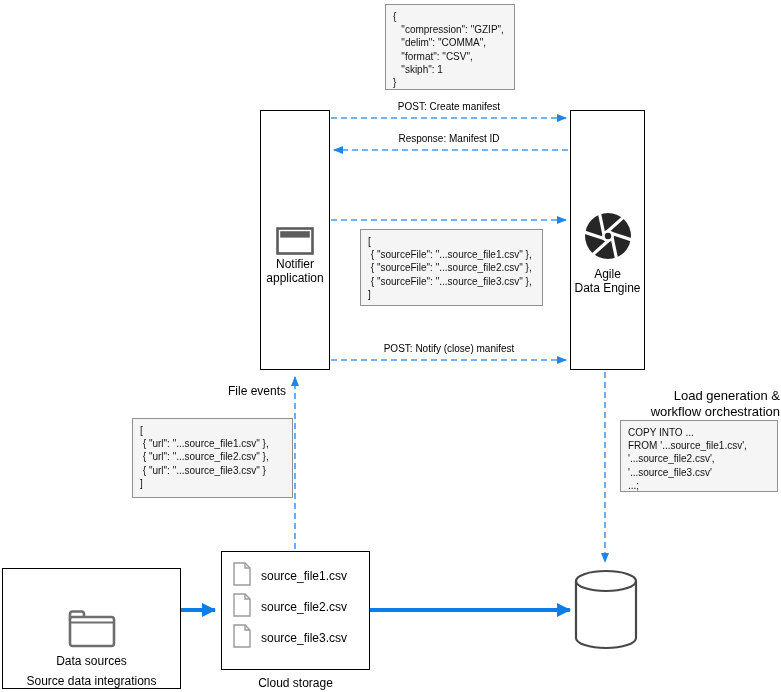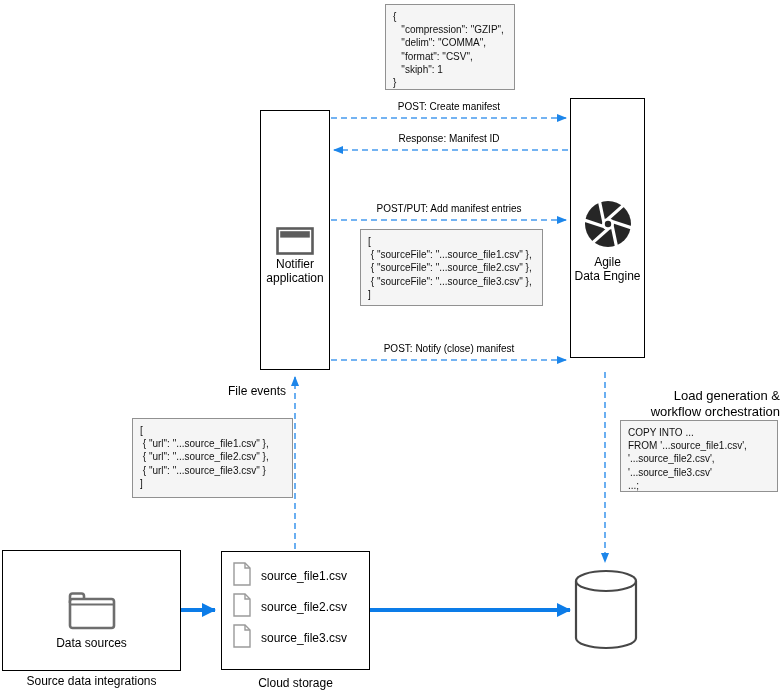--- a/index.html
+++ b/index.html
@@ -66,21 +66,21 @@
     <span class="icon-wrap" style="left:50%;top:116px;transform:translateX(-50%);">
       <svg width="38" height="28" viewBox="0 0 38 28">
         <rect x="1.5" y="1.5" width="35" height="25" fill="#fff" stroke="#5c5c5c" stroke-width="2.6"></rect>
         <rect x="4.2" y="4.2" width="29.6" height="6.4" fill="#5c5c5c"></rect>
       </svg>
     </span>
     <div class="node-label" style="top:146px;">Notifier
 application</div>
   </div>
 
-  <div class="lifeline" style="left:570px;top:98px;width:75px;height:260px;">
+  <div class="lifeline" style="left:570px;top:110px;width:75px;height:260px;">
     <span class="icon-wrap" style="left:50%;top:101px;transform:translateX(-50%);">
       <svg width="48" height="48" viewBox="0 0 48 48">
         <circle cx="24" cy="24" r="23" fill="#262626"></circle>
         <g stroke="#ffffff" stroke-width="3.2" stroke-linecap="round">
           <line x1="24" y1="19" x2="40.7" y2="4.1"></line>
           <line x1="28.3" y1="21.5" x2="49.6" y2="28.5"></line>
           <line x1="28.3" y1="26.5" x2="32.9" y2="48.4"></line>
           <line x1="24" y1="29" x2="7.3" y2="43.9"></line>
           <line x1="19.7" y1="26.5" x2="-1.6" y2="19.5"></line>
           <line x1="19.7" y1="21.5" x2="15.1" y2="-0.4"></line>
@@ -88,21 +88,20 @@
         <circle cx="24" cy="24" r="6" fill="#ffffff"></circle>
         <circle cx="24" cy="24" r="3.2" fill="#262626"></circle>
       </svg>
     </span>
     <div class="node-label" style="top:156px;">Agile
 Data Engine</div>
   </div>
 
   <div class="msg-label" style="top:100px;">POST: Create manifest</div>
   <div class="msg-label" style="top:132px;">Response: Manifest ID</div>
-  <div class="msg-label" style="top:202px;">POST/PUT: Add manifest entries</div>
   <div class="msg-label" style="top:342px;">POST: Notify (close) manifest</div>
 
   <pre class="code" style="left:360px;top:229px;width:183px;height:77px;">[
  { "sourceFile": "...source_file1.csv" },
  { "sourceFile": "...source_file2.csv" },
  { "sourceFile": "...source_file3.csv" },
 ]</pre>
 
   <div class="free-title" style="left:124px;top:384px;width:162px;">File events</div>
   <pre class="code" style="left:132px;top:418px;width:161px;height:80px;">[
@@ -112,21 +111,21 @@
 ]</pre>
 
   <div class="free-title big-title" style="left:616px;top:388px;width:164px;">Load generation &amp;
 workflow orchestration</div>
   <pre class="code" style="left:620px;top:420px;width:158px;height:72px;">COPY INTO ...
 FROM '...source_file1.csv',
 '...source_file2.csv',
 '...source_file3.csv'
 ...;</pre>
 
-  <div class="shape-box" style="left:2px;top:550px;width:179px;height:121px;">
+  <div class="shape-box" style="left:2px;top:568px;width:179px;height:121px;">
     <span class="icon-wrap" style="left:50%;top:38px;transform:translateX(-50%);">
       <svg width="52" height="44" viewBox="0 0 52 44">
         <path d="M4 14 V7 q0-2.5 2.5-2.5 h9 q2.5 0 2.5 2.5 v5" fill="#fff" stroke="#6e6e6e" stroke-width="2.6" stroke-linejoin="round"></path>
         <rect x="4" y="10" width="44" height="29" rx="2.5" fill="#fff" stroke="#6e6e6e" stroke-width="2.6"></rect>
         <line x1="4" y1="15.5" x2="48" y2="15.5" stroke="#6e6e6e" stroke-width="2.2"></line>
       </svg>
     </span>
     <div class="inner-label" style="top:85px;">Data sources</div>
   </div>
   <div class="caption" style="left:2px;top:674px;width:179px;">Source data integrations</div>

